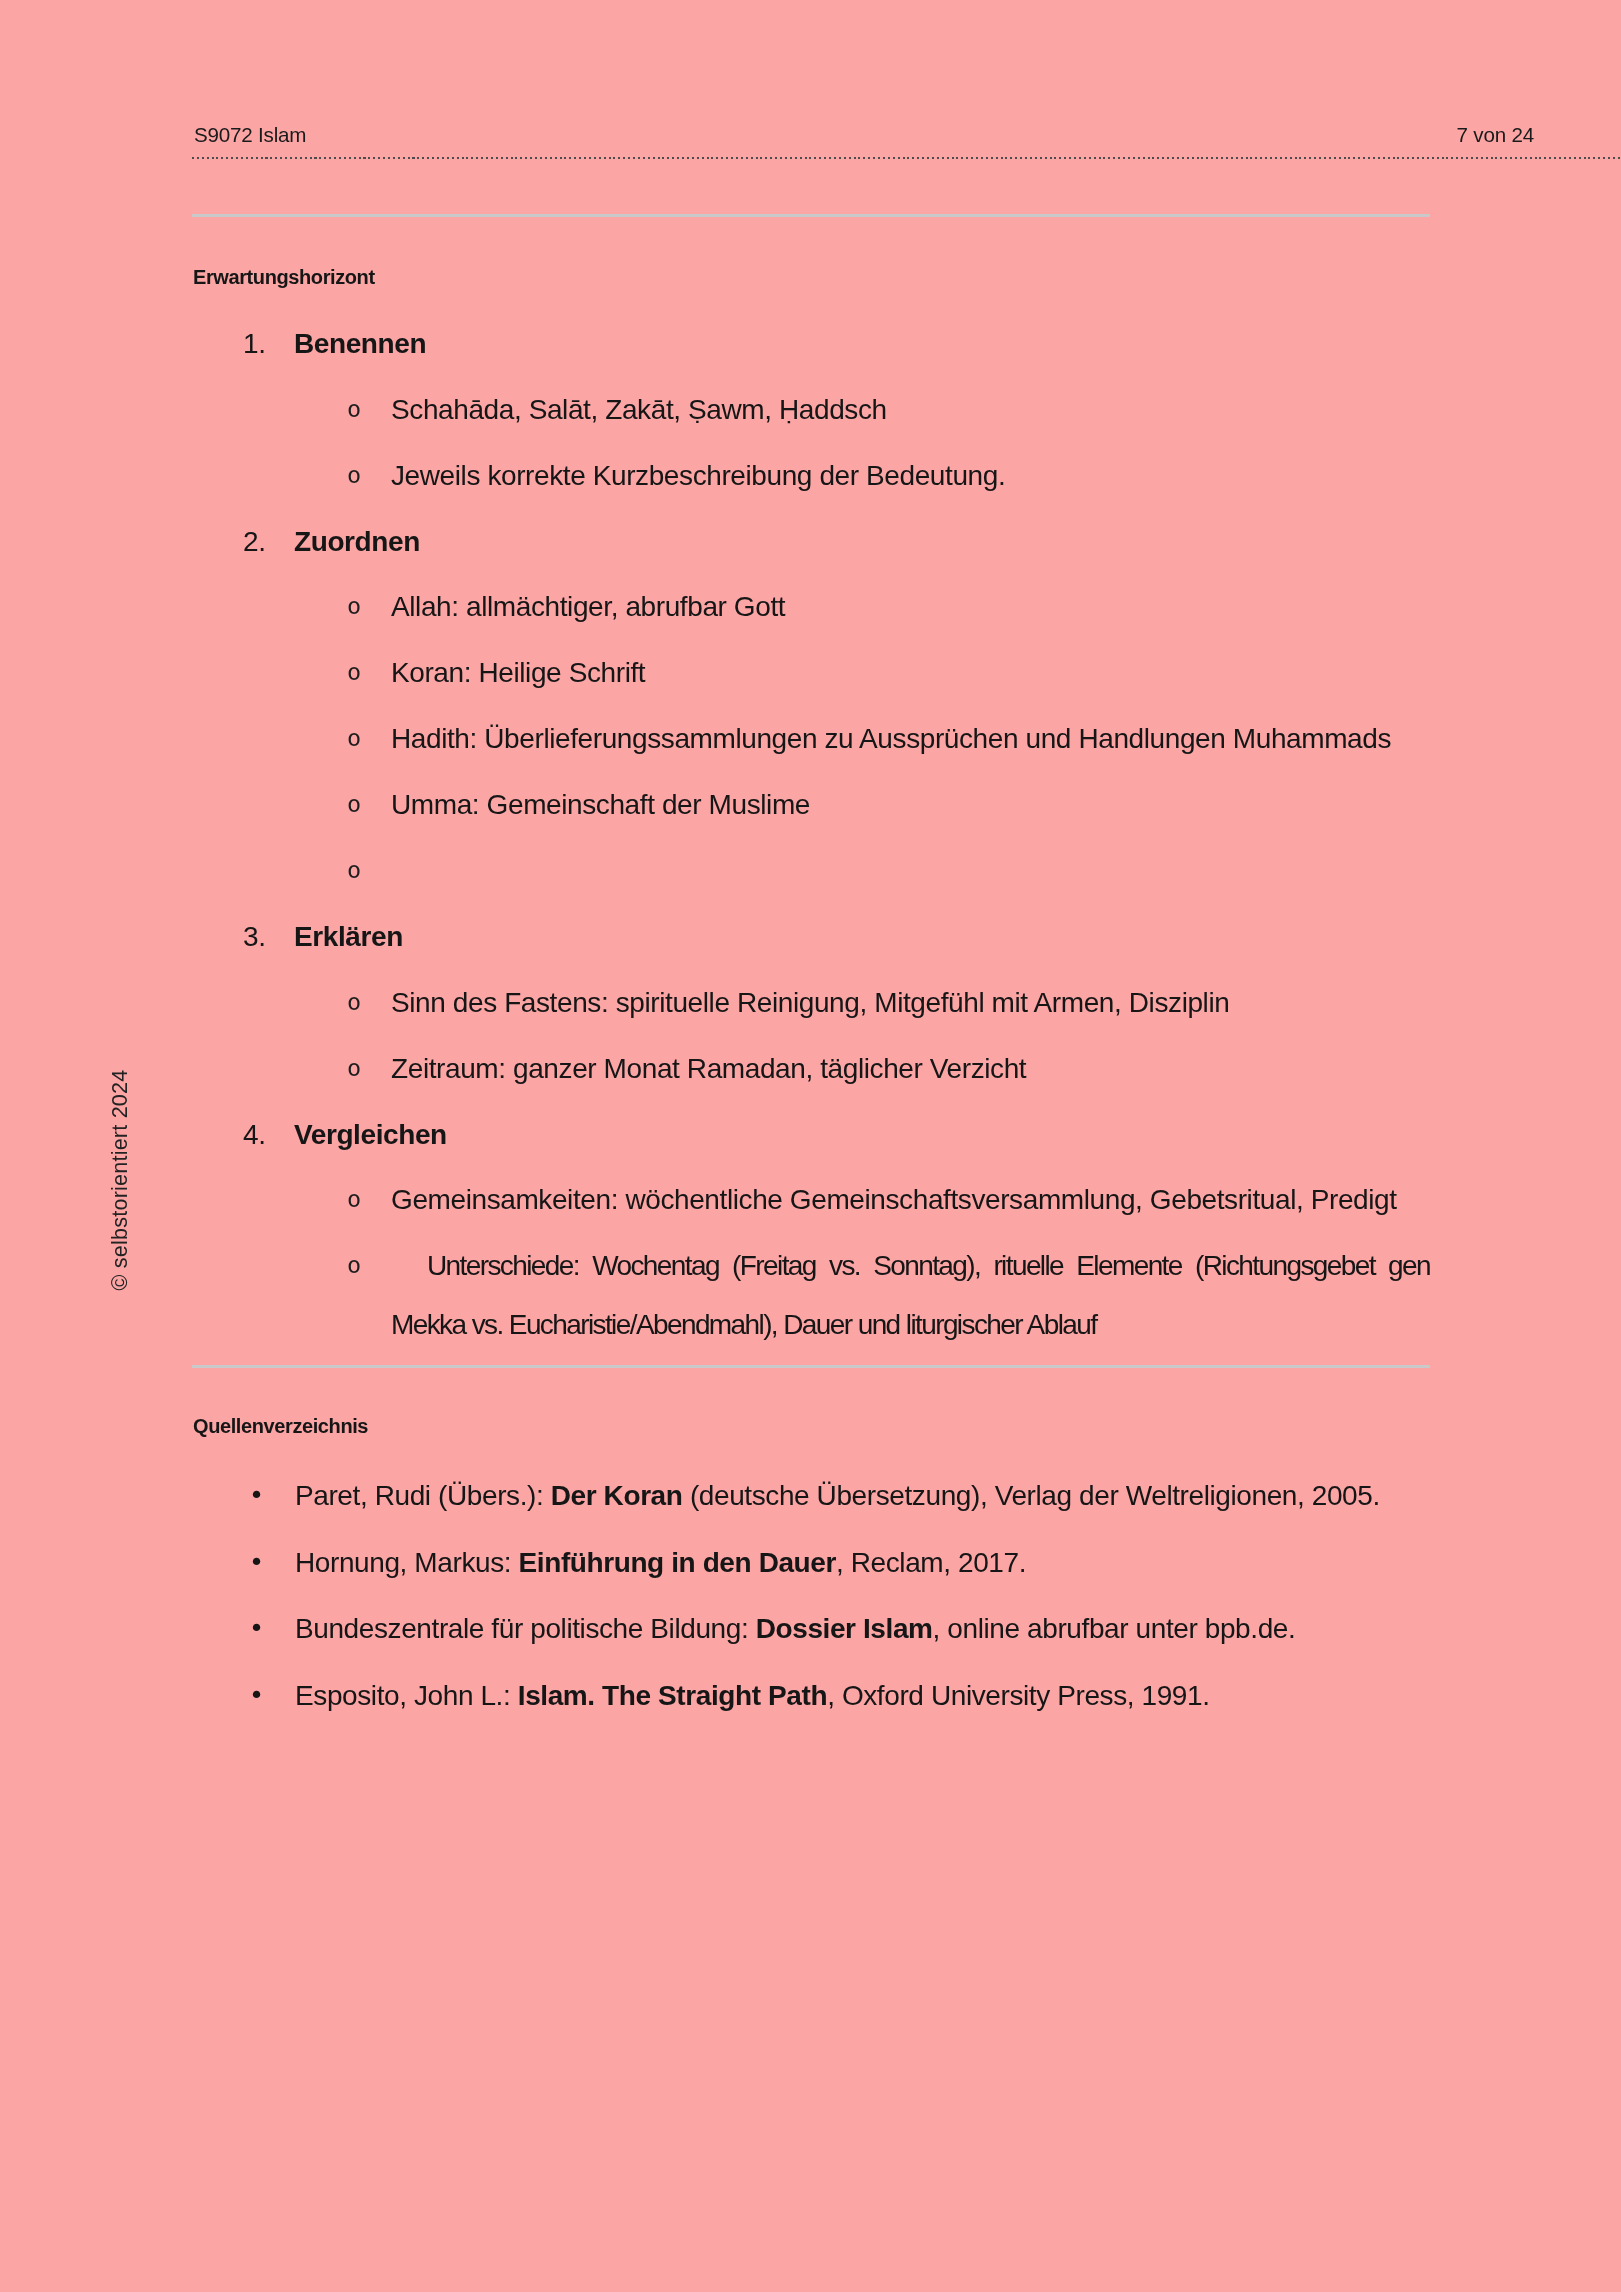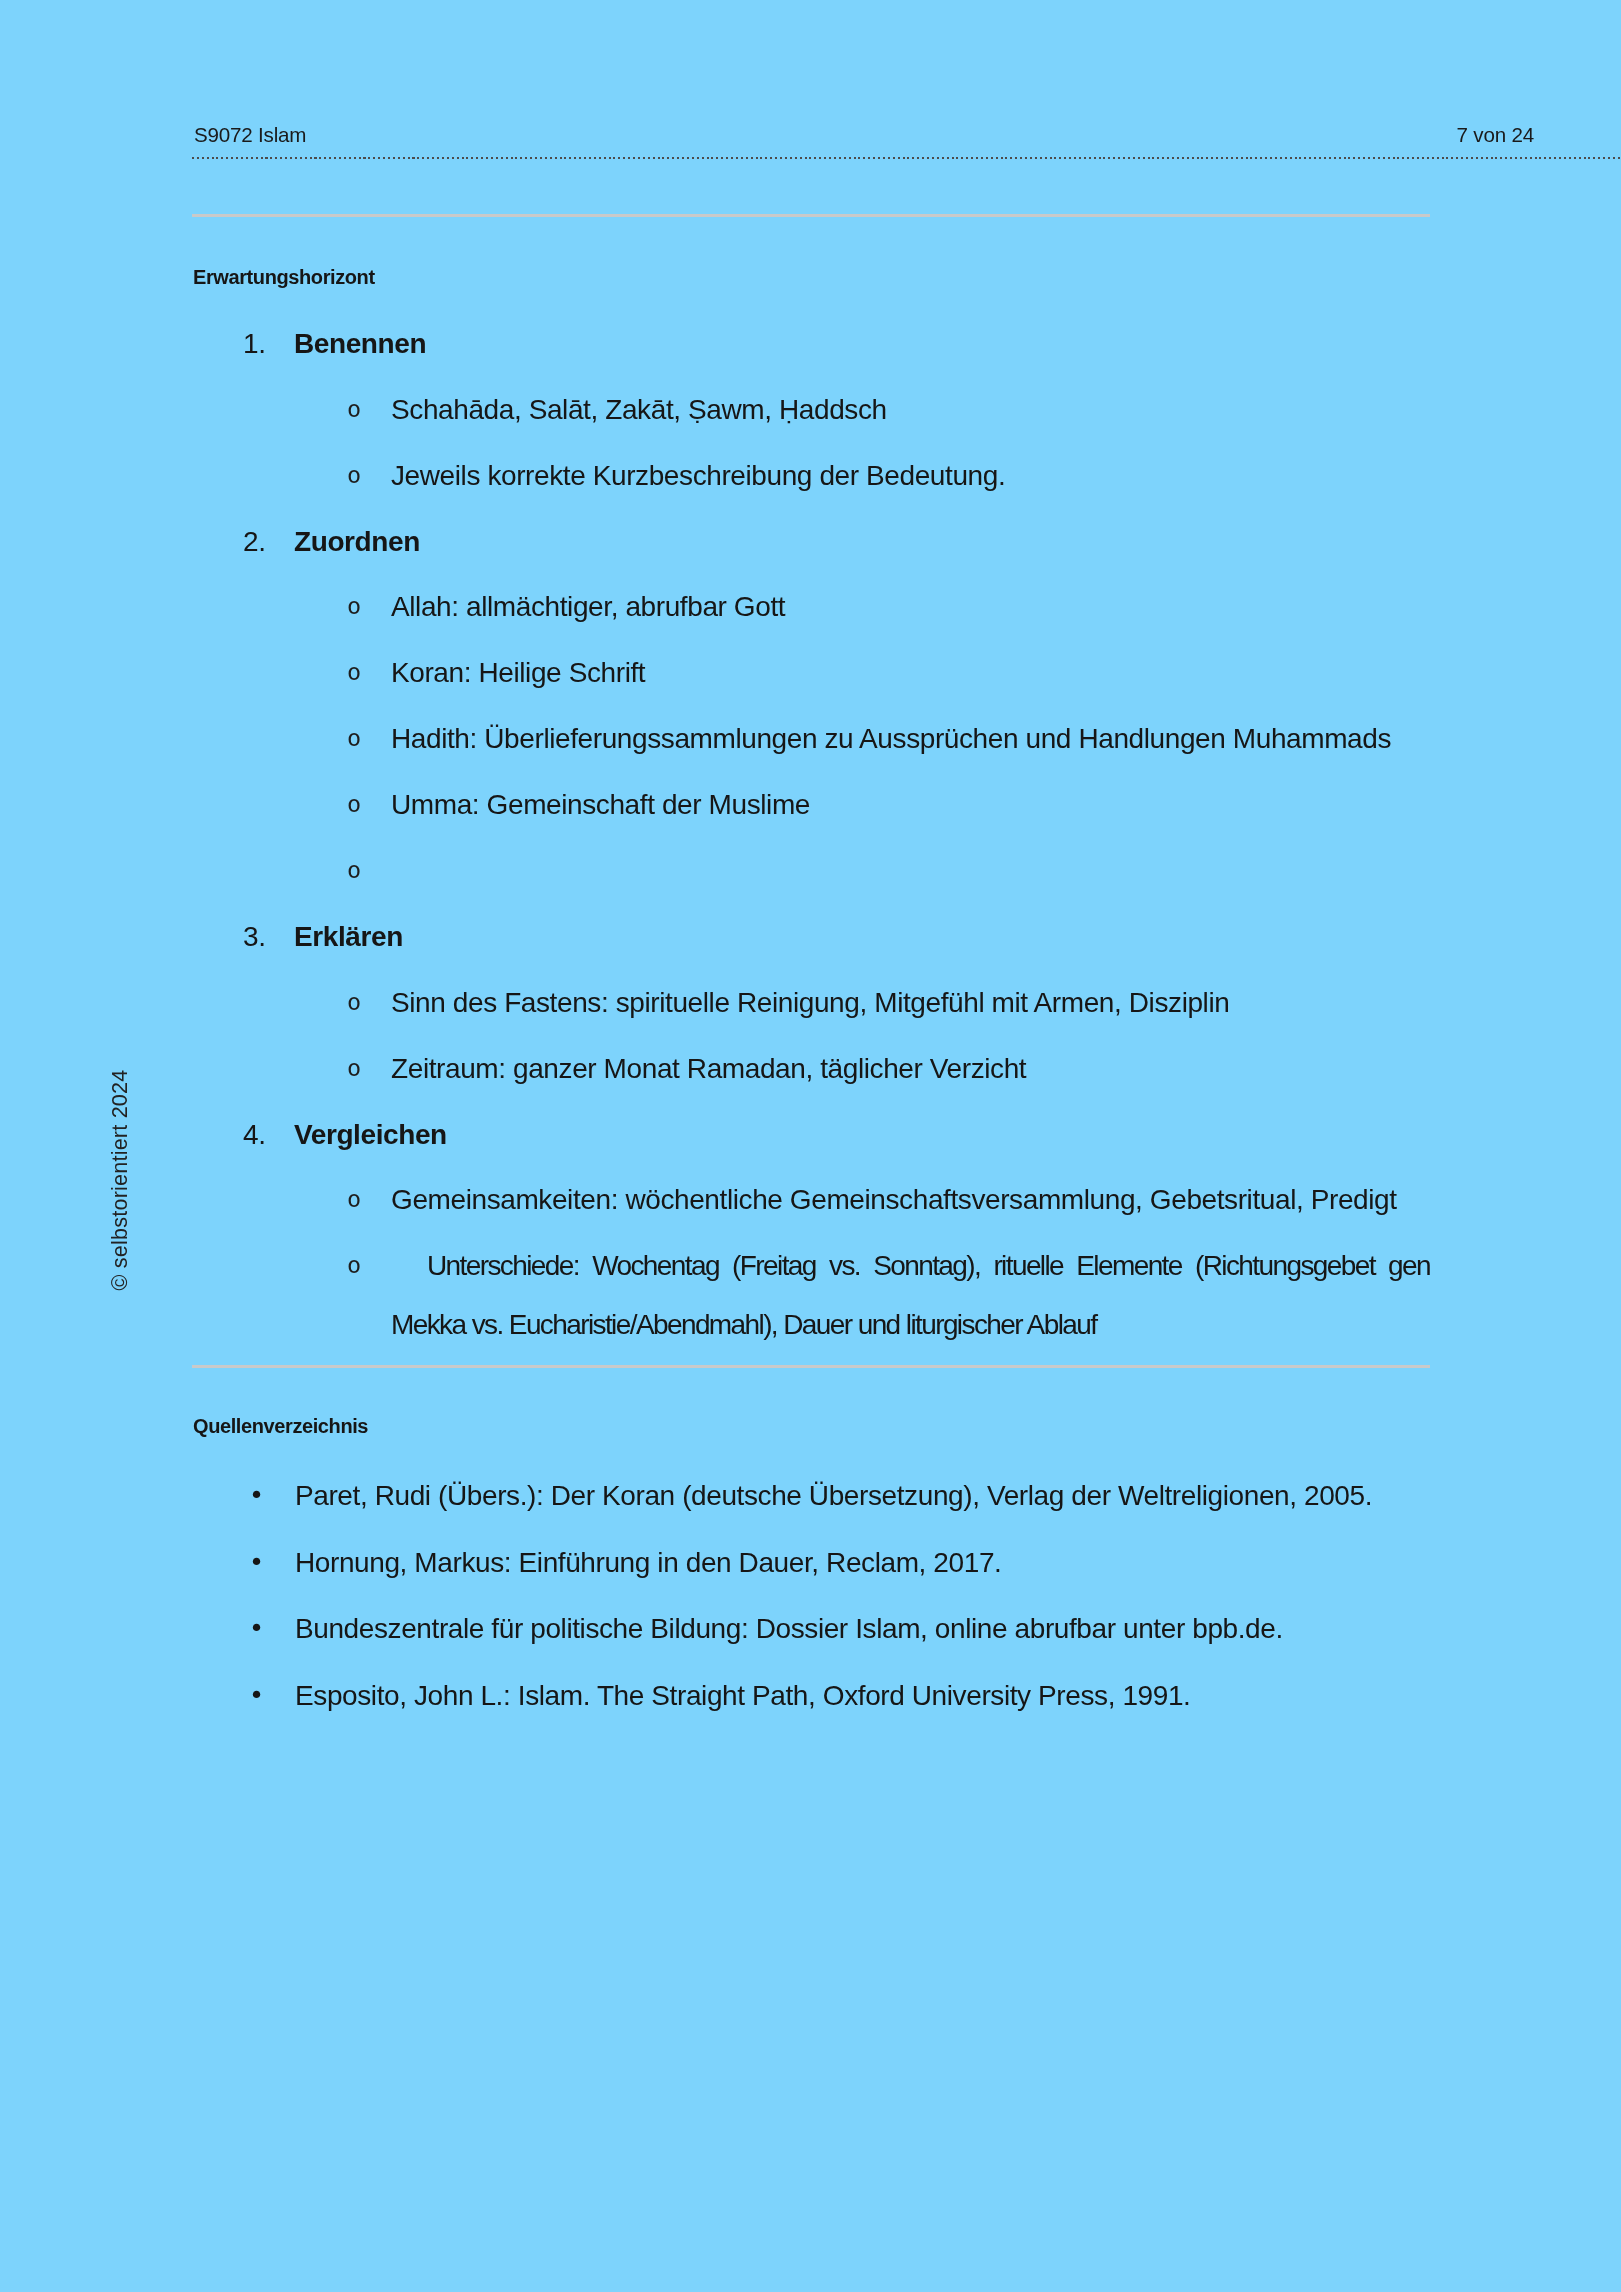--- a/index.html
+++ b/index.html
@@ -3,21 +3,21 @@
 <meta charset="utf-8">
 <style>
   * { box-sizing: border-box; margin: 0; padding: 0; }
   html, body { background: #ffffff; }
   body {
     width: 1621px; height: 2293px;
     position: relative;
     font-family: "Liberation Sans", "DejaVu Sans", sans-serif;
     color: #161616;
   }
-  .page { position: absolute; inset: 0; background: #7dd3fc; overflow: hidden; }
+  .page { position: absolute; inset: 0; background: #fca5a5; overflow: hidden; }
 
   
   .header {
     position: absolute; top: 123px; left: 194px; right: 87px;
     display: flex; justify-content: space-between;
     font-size: 20.6px; letter-spacing: -0.2px; color: #1a1a1a;
   }
   .dotted-rule {
     position: absolute; top: 157px; left: 192px; right: 0; height: 2px;
     background-image: repeating-linear-gradient(90deg, #4c4c4c 0px, #4c4c4c 2px, transparent 2px, transparent 4.9px);
@@ -52,21 +52,21 @@
   .sub .jrest { display: block; letter-spacing: -1.6px; }
 
   
   .sources {
     position: absolute; top: 1397px; left: 193px; width: 1237px;
     font-size: 28px; letter-spacing: -0.4px;
   }
   .sources .doc-heading { margin-bottom: 9.8px; }
   .src-item { display: flex; align-items: flex-start; line-height: 59px; margin-bottom: 7.8px; white-space: nowrap; }
   .src-item .dot { margin-left: 56px; width: 46px; font-family: "DejaVu Sans", sans-serif; font-size: 25.5px; line-height: 59px; }
-  .b { font-weight: 400; }
+  .b { font-weight: 700; }
 </style>
 </head>
 <body>
 
 <div class="page">
 
   <div class="header">
     <span>S9072 Islam</span>
     <span>7 von 24</span>
   </div>

